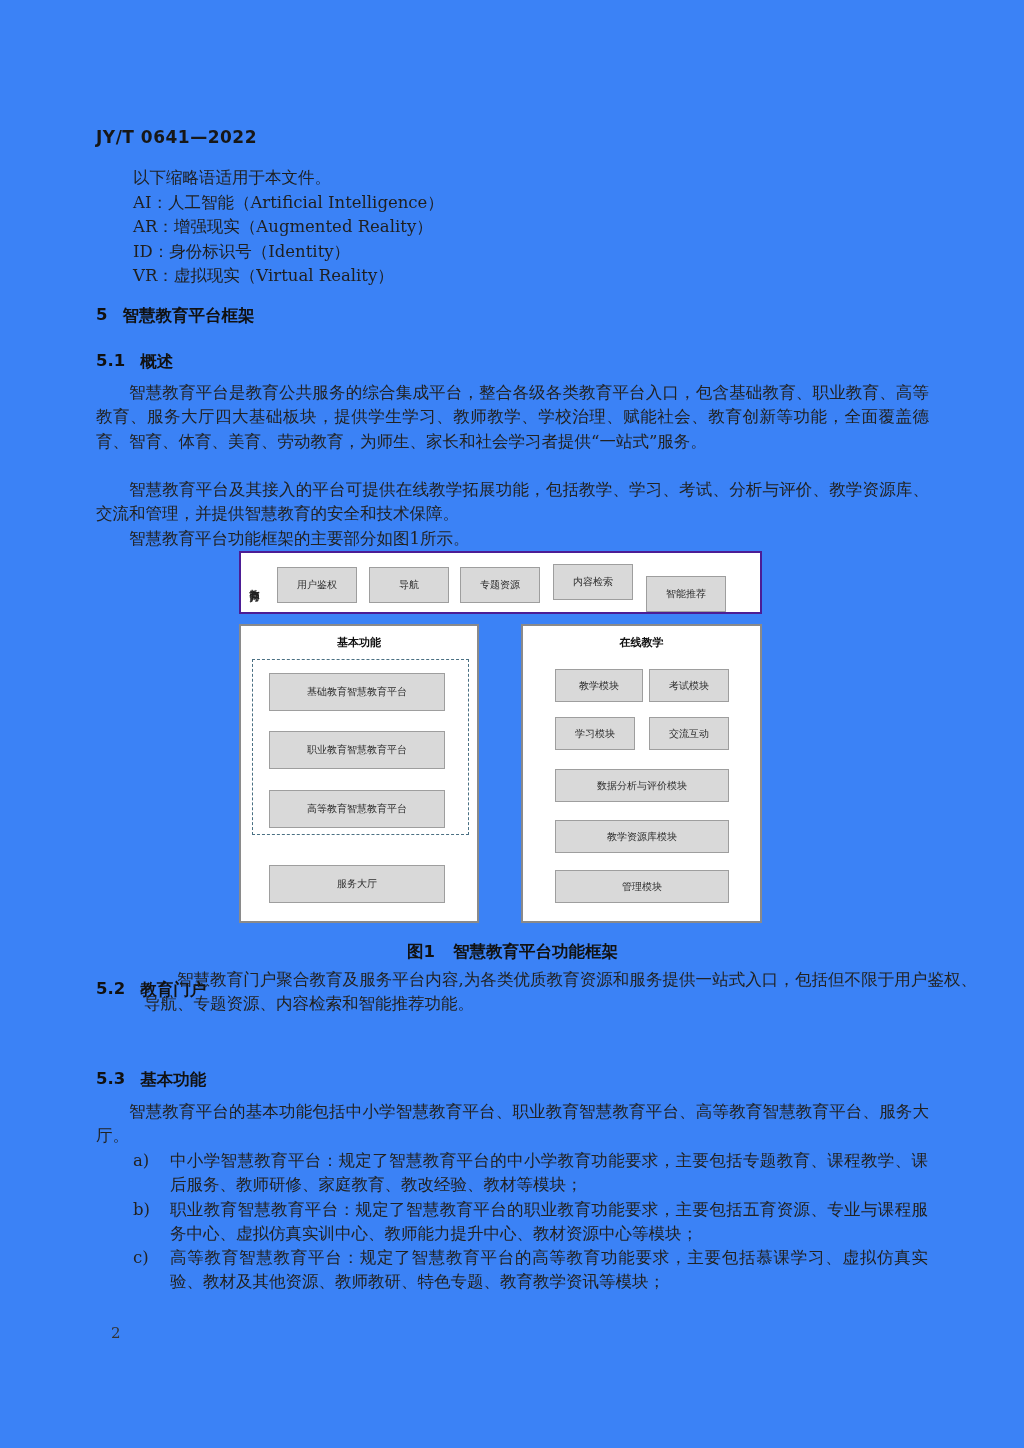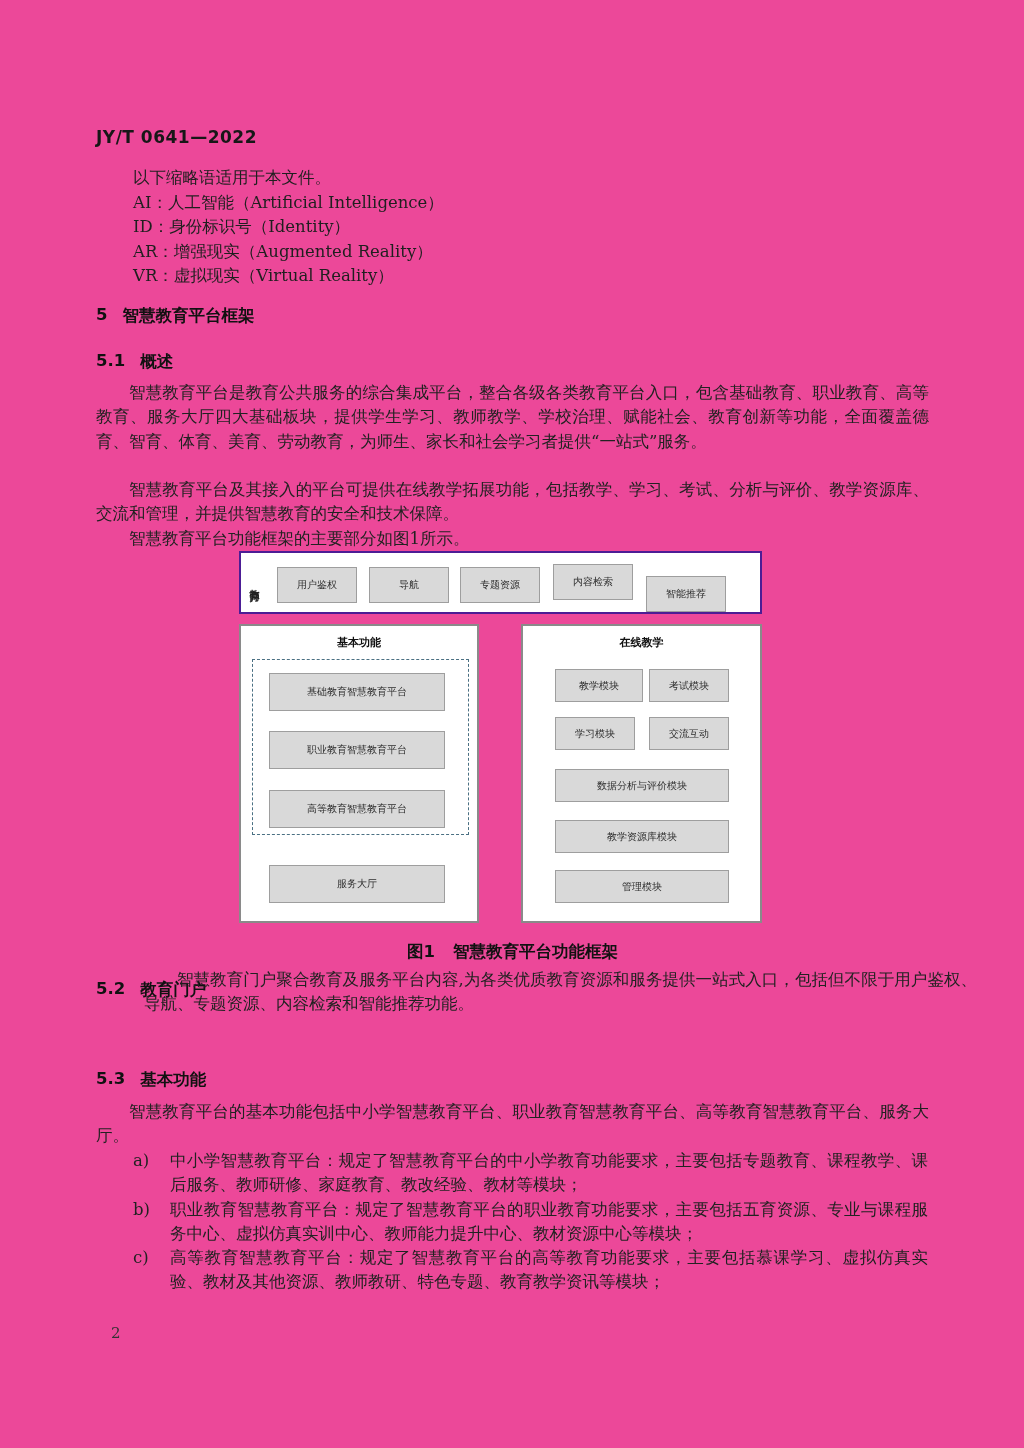--- a/index.html
+++ b/index.html
@@ -1,17 +1,17 @@
 <!DOCTYPE html>
 <html><head>
 <meta charset="utf-8">
 <style>
   html,body { margin:0; padding:0; background:#ffffff; }
   .page {
-    position:relative; width:1024px; height:1448px; background:#ec4899;
+    position:relative; width:1024px; height:1448px; background:#3b82f6;
     font-family:"DejaVu Serif","Liberation Serif",serif; color:#1f1f1f;
     overflow:hidden;
   }
 
   .doc-code {
     position:absolute; left:96px; top:127px;
     font-family:"DejaVu Sans","Liberation Sans",sans-serif;
     font-size:17px; font-weight:600; letter-spacing:0.5px; color:#171717;
   }
 
@@ -112,22 +112,22 @@
 </head>
 <body>
 
 <div class="page">
 
   <div class="doc-code">JY/T 0641—2022</div>
 
   <div class="abbr">
     <div>以下缩略语适用于本文件。</div>
     <div>AI：人工智能（Artificial Intelligence）</div>
+    <div>AR：增强现实（Augmented Reality）</div>
     <div>ID：身份标识号（Identity）</div>
-    <div>AR：增强现实（Augmented Reality）</div>
     <div>VR：虚拟现实（Virtual Reality）</div>
   </div>
 
   <div class="sec-h h-5">
     <span>5</span>
     <span>智慧教育平台框架</span>
   </div>
 
   <div class="sec-h h-5-1">
     <span>5.1</span>

